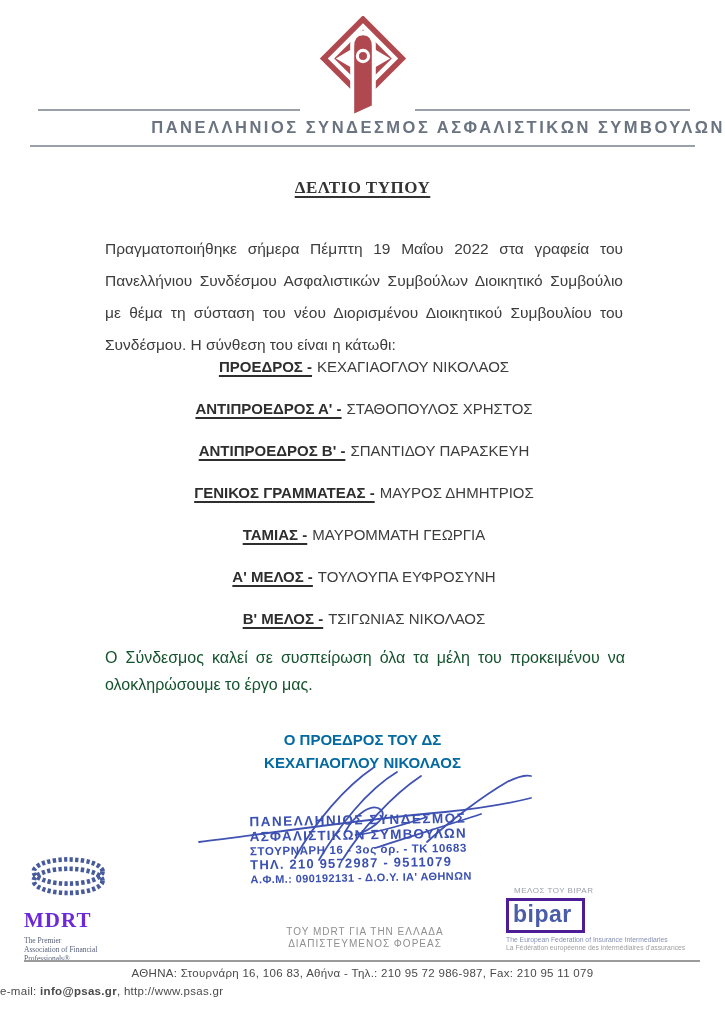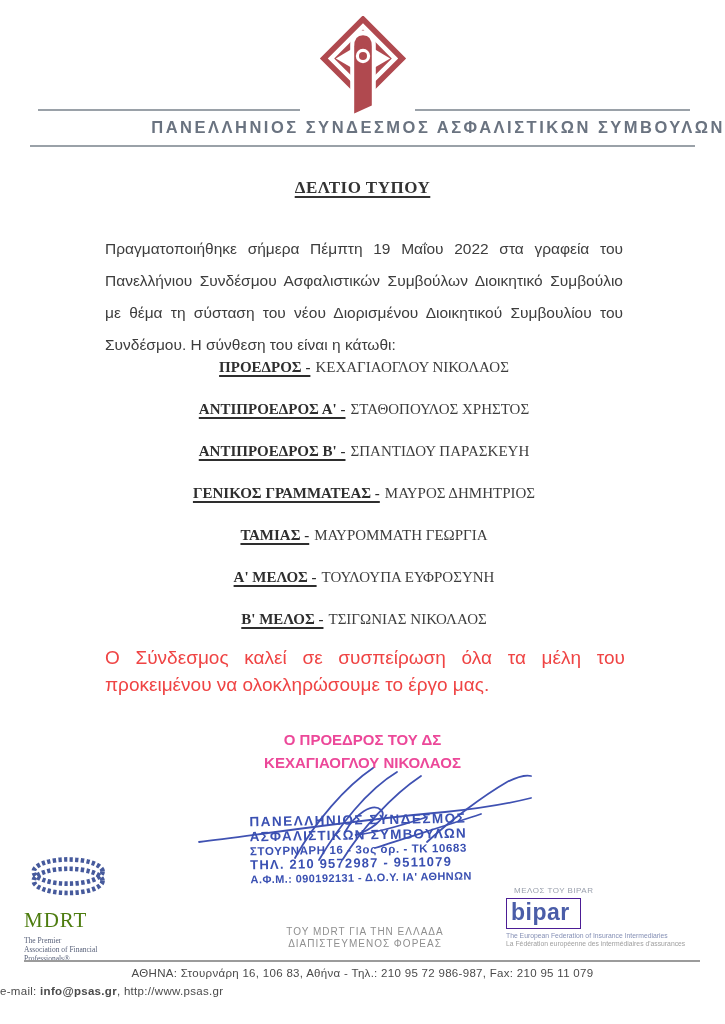--- a/index.html
+++ b/index.html
@@ -27,67 +27,67 @@
     position:absolute; top:178px; left:0; width:100%; text-align:center;
     font-size:17px; font-weight:700; color:#333;
     text-decoration:underline; text-underline-offset:3px; text-decoration-thickness:1.5px;
     letter-spacing:0.5px;
     font-family:Liberation Serif, serif;
   }
   .intro {
     position:absolute; top:233px; left:105px; width:518px;
     font-size:15.5px; line-height:32px; text-align:justify; color:#3d3d3d;
   }
-  .board { position:absolute; top:358px; left:105px; width:518px; list-style:none;font-family:Liberation Serif, serif; }
+  .board { position:absolute; top:358px; left:105px; width:518px; list-style:none; }
   .board li { text-align:center; height:42px; font-size:15px; line-height:18px; }
   .board .role {
     font-weight:700; color:#2e2e2e;
     text-decoration:underline; text-underline-offset:3px; text-decoration-thickness:1.5px;
     margin-right:5px;
   }
   .board .name { color:#3d3d3d; }
   .closing {
     position:absolute; top:644px; left:105px; width:520px;
-    font-size:19px; line-height:27px; text-align:justify; color:#ef4444;
+    font-size:16px; line-height:27px; text-align:justify; color:#14532d;
   }
 
   
   .sig-heading {
     position:absolute; top:728px; left:0; width:100%; text-align:center;
-    font-size:15px; font-weight:700; color:#ec4899; line-height:23px;
+    font-size:15px; font-weight:700; color:#0369a1; line-height:23px;
   }
   .sig-svg { position:absolute; left:195px; top:762px; }
   .stamp {
     position:absolute; left:250px; top:812px; width:270px;
     color:#3a50b2; transform:rotate(-1deg); line-height:13px;
   }
   .stamp .s1 { font-size:13.5px; font-weight:700; letter-spacing:1.5px; line-height:15px; }
   .stamp .s2 { font-size:13.5px; font-weight:700; letter-spacing:1.2px; line-height:15px; }
   .stamp .s3 { font-size:11.5px; font-weight:700; letter-spacing:0.6px; line-height:14px; }
   .stamp .s4 { font-size:13px;   font-weight:700; letter-spacing:1.2px; line-height:14px; }
   .stamp .s5 { font-size:11px;   font-weight:700; letter-spacing:0.4px; line-height:14px; }
 
   
   .mdrt { position:absolute; left:24px; top:852px; width:130px; }
   .mdrt-word {
-    font-family:"Liberation Serif", serif; font-size:21px; font-weight:400;
-    color:#4d7c0f; letter-spacing:1px; margin-top:-2px;
+    font-family:"Liberation Serif", serif; font-size:21px; font-weight:700;
+    color:#6d28d9; letter-spacing:1px; margin-top:-2px;
   }
   .mdrt-tagline {
     font-family:"Liberation Serif", serif; font-size:7.5px; line-height:9px;
     color:#555e77; margin-top:3px;
   }
   .accreditation {
     position:absolute; left:225px; top:926px; width:280px; text-align:center;
     font-size:10px; line-height:11.5px; letter-spacing:1px; color:#8f8f8f;
   }
   .bipar { position:absolute; left:506px; top:886px; width:212px; }
   .bipar-label { font-size:8px; letter-spacing:0.5px; color:#9aa0ad; margin-left:8px; }
   .bipar-box {
-    display:inline-block; border:1px solid #4c1d95; padding:0 10px 2px 4px; margin-top:3px;
+    display:inline-block; border:3px solid #4c1d95; padding:0 10px 2px 4px; margin-top:3px;
   }
   .bipar-word { font-size:23px; font-weight:800; color:#4a5da8; letter-spacing:0.5px; }
   .bipar-sub { margin-top:3px; font-size:6.8px; line-height:8px; }
   .bipar-sub .en { color:#8590b5; }
   .bipar-sub .fr { color:#a0a0a0; }
 
   
   .footer-rule { position:absolute; top:960px; left:24px; width:676px; height:1.5px; background:#9b9b9b; }
   .footer-line1 {
     position:absolute; top:967px; left:0; width:100%; text-align:center;

